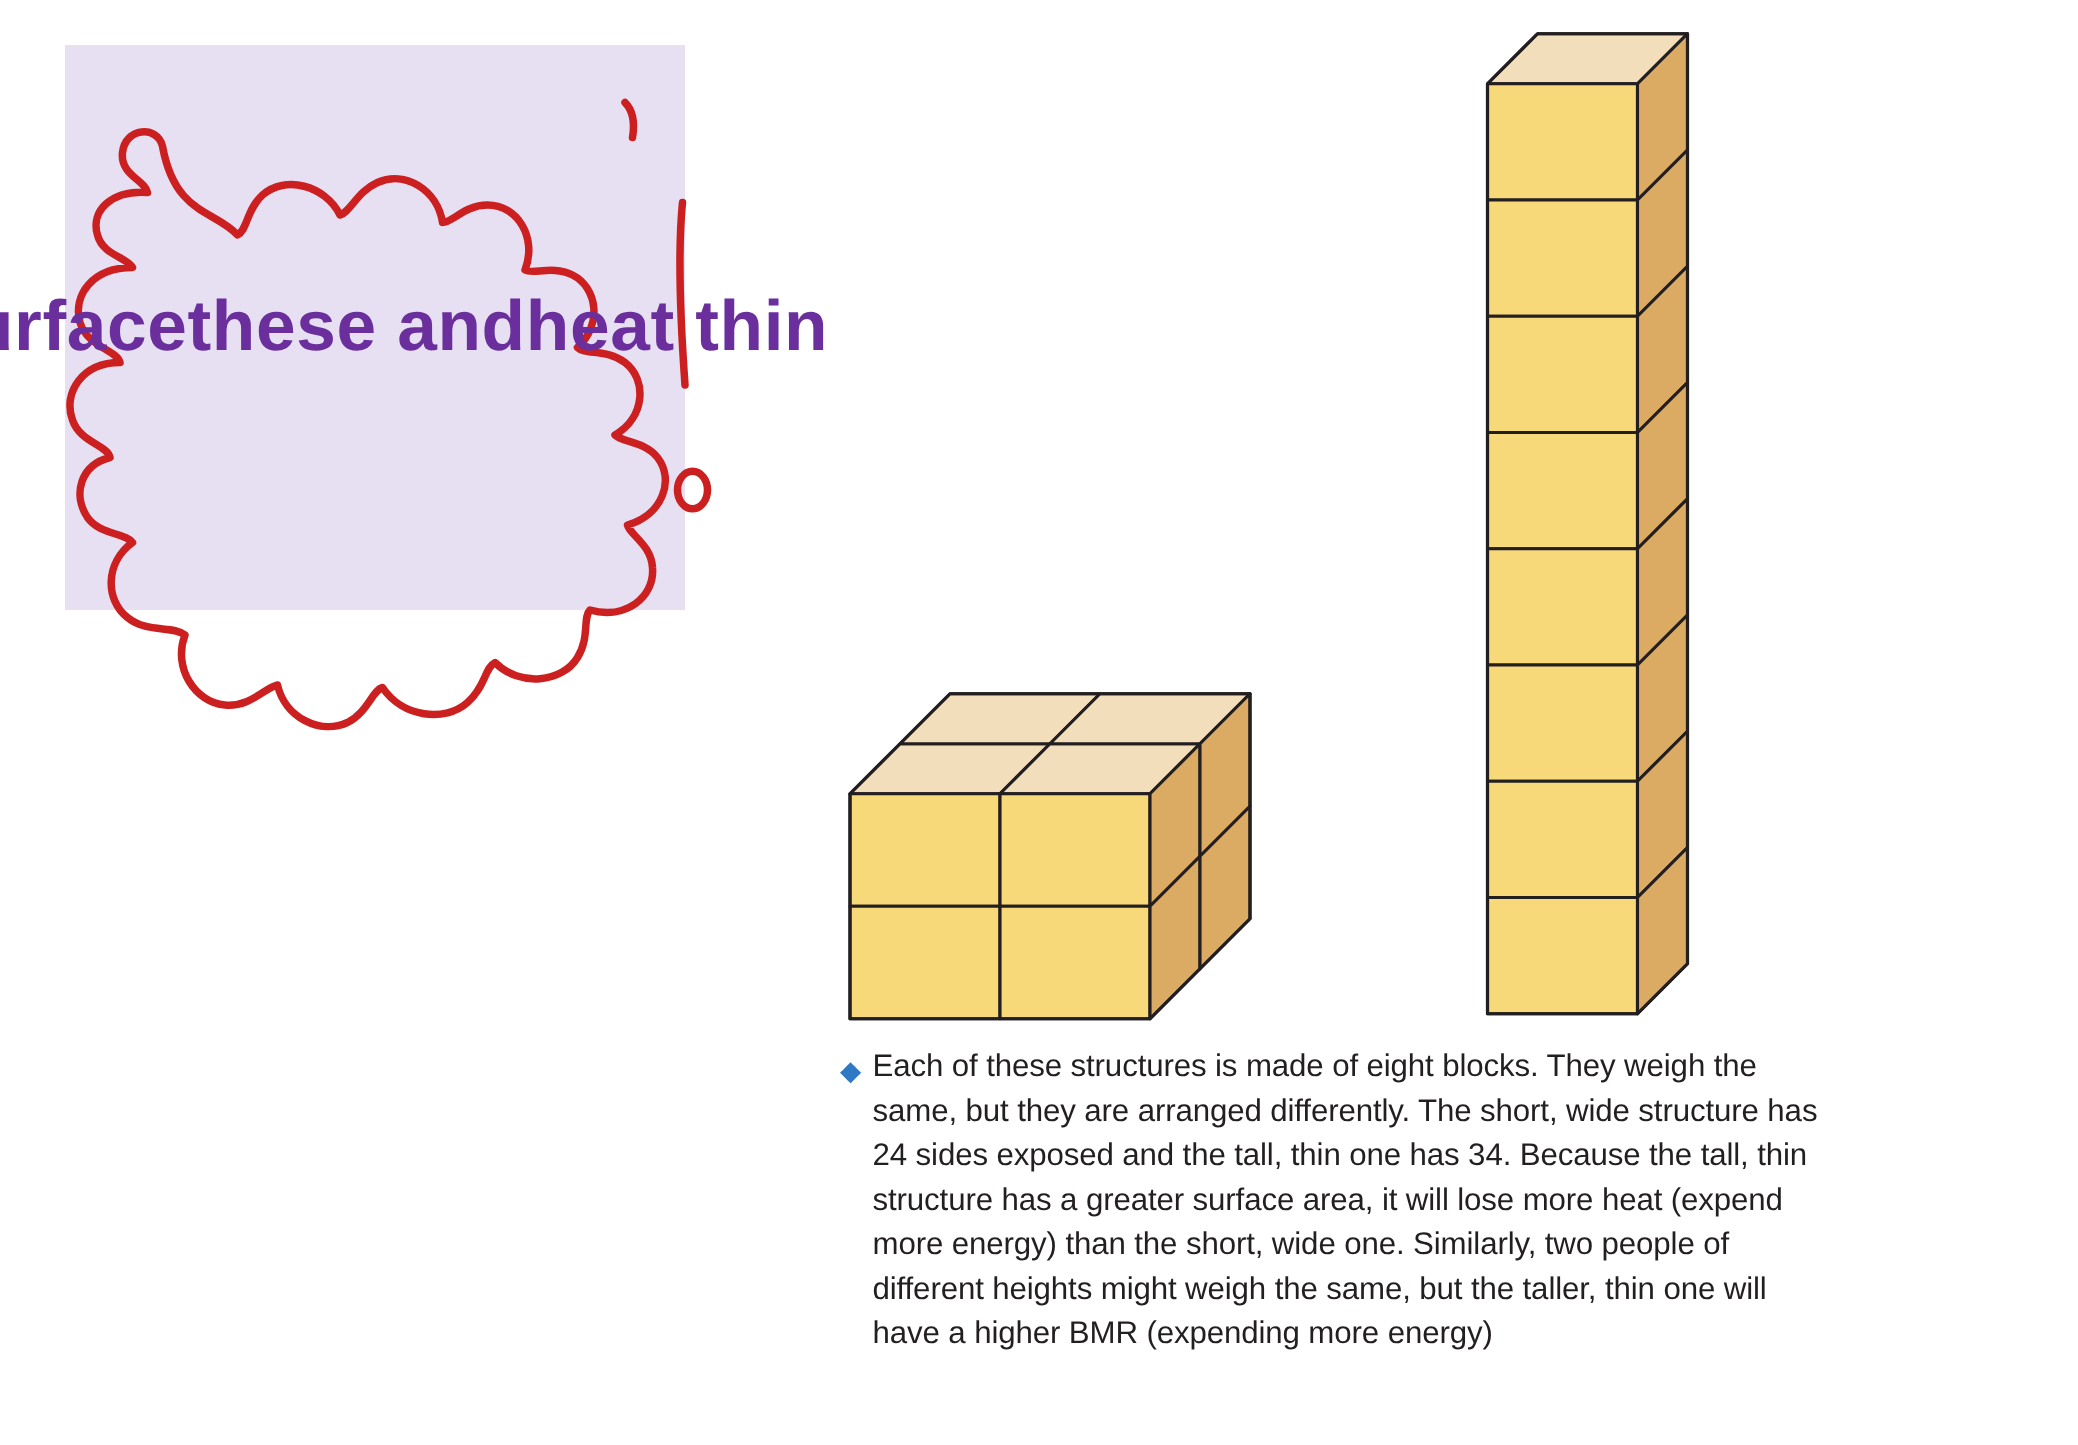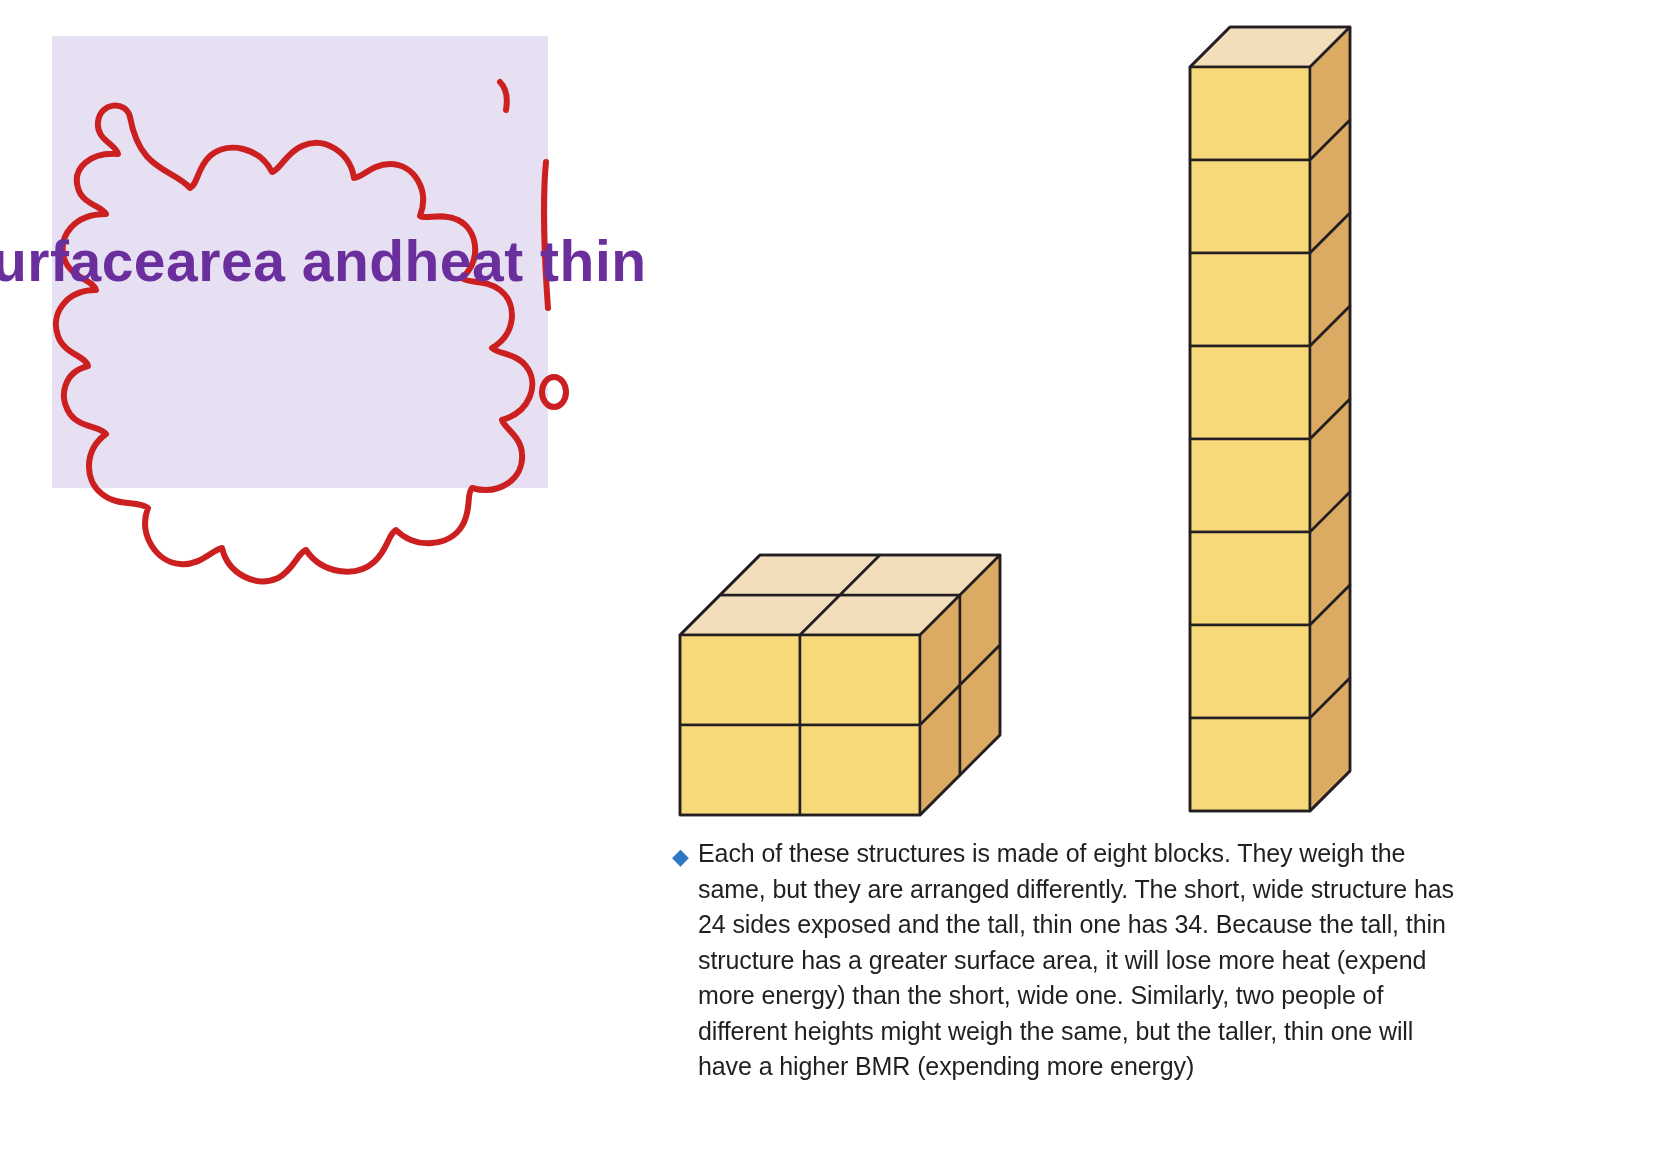--- a/index.html
+++ b/index.html
@@ -136,21 +136,21 @@
              C230,126 198,118 180,134
              C167,146 168,162 160,166
              C142,146 110,150 100,95 Z" fill="none" stroke="#cc2020" stroke-width="6" stroke-linecap="round" stroke-linejoin="round"></path>
     <path d="M470,60 C476,66 478,76 476,88" fill="none" stroke="#cc2020" stroke-width="6" stroke-linecap="round"></path>
     <path d="M516,140 C512,180 514,230 518,286" fill="none" stroke="#cc2020" stroke-width="6" stroke-linecap="round"></path>
     <ellipse cx="524" cy="370" rx="12" ry="15" fill="none" stroke="#cc2020" stroke-width="6"></ellipse>
   </svg>
 
   <div id="title-text">
     <span class="line">Surface</span>
-    <span class="line">area and</span>
+    <span class="line">these and</span>
     <span class="line">heat thin</span>
   </div>
 </div>
 
 <div id="diagram">
   <svg width="760" height="820" viewBox="0 0 760 820">
     <defs>
       <g id="unitTopFace">
         <polygon points="0,0 40,-40 160,-40 120,0"></polygon>
       </g>

